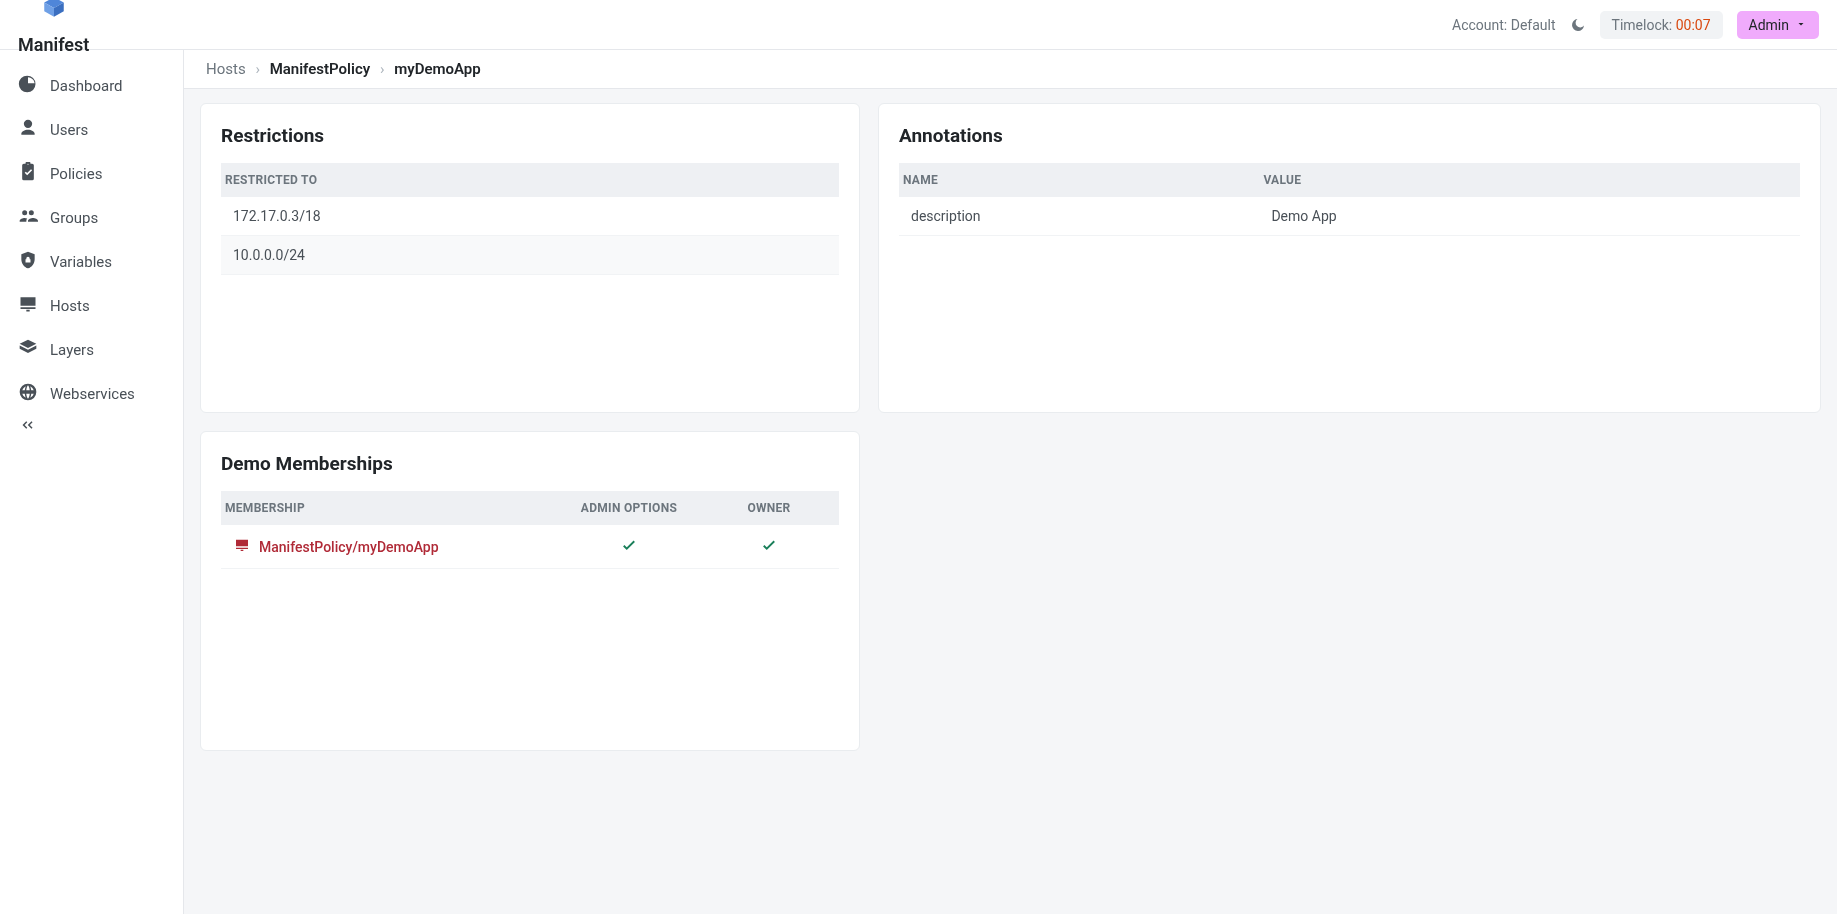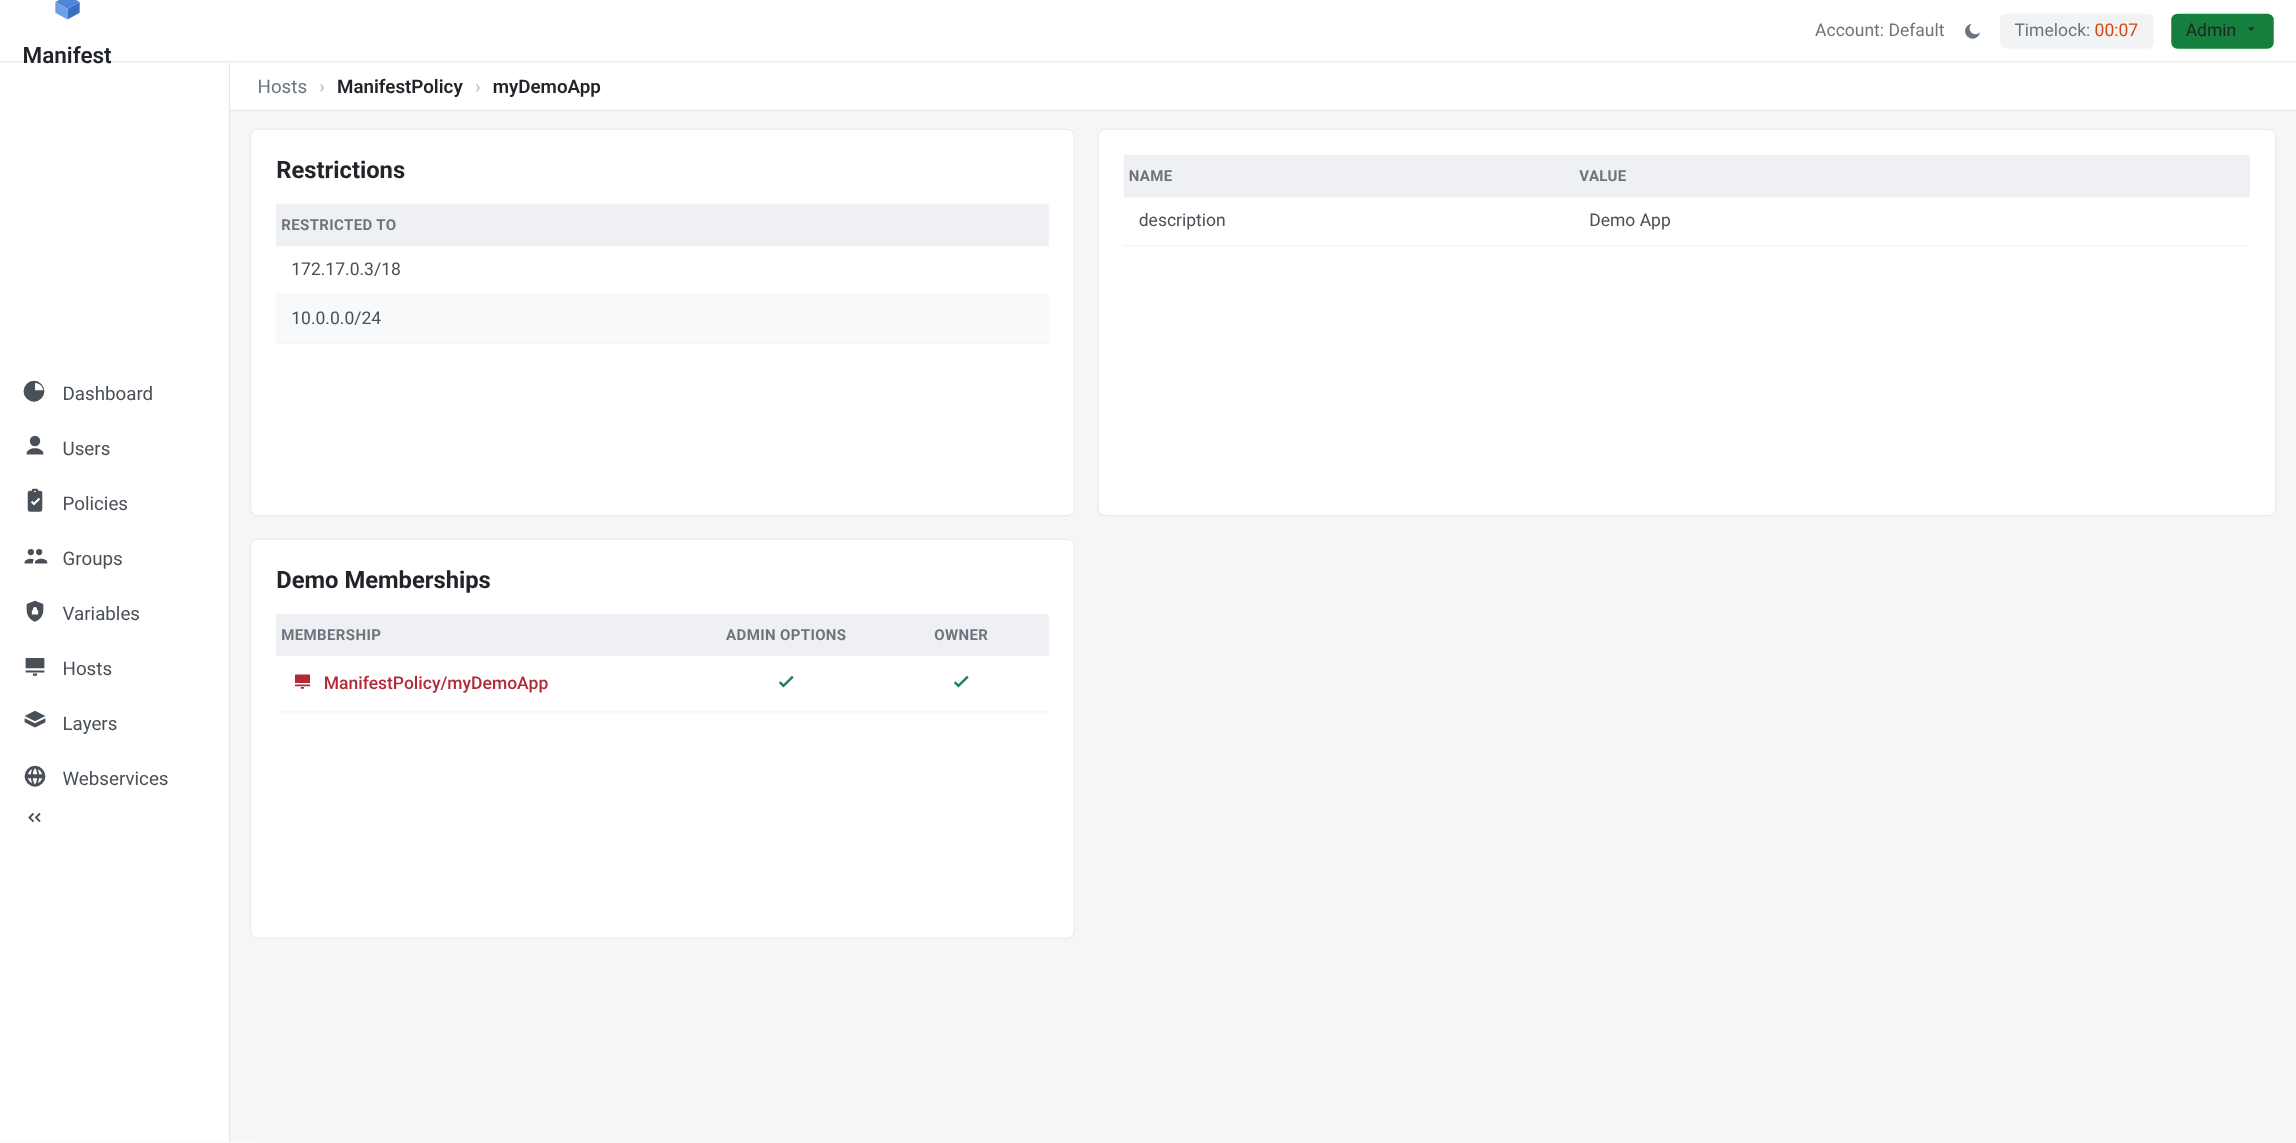--- a/index.html
+++ b/index.html
@@ -25,38 +25,38 @@
   .moon-btn { color: #6c757d; cursor: pointer; display:flex; align-items:center;}
   .pill {
     background: #f1f3f5;
     border-radius: 5px;
     padding: 6px 12px;
     color: #6c757d;
     font-size: 14px;
   }
   .pill .red { color: #d9480f; }
   .admin-pill {
-    background: #15803d;
+    background: #f0abfc;
     border-radius: 5px;
     padding: 6px 12px;
     display: flex;
     align-items: center;
     gap: 6px;
     font-size: 14px;
     color: #212529;
     cursor: pointer;
   }
 
   .layout { display: flex; height: calc(100vh - 50px); }
   .sidebar {
     width: 184px;
     border-right: 1px solid #e5e7eb;
     display: flex;
     flex-direction: column;
-    justify-content: center;
+    justify-content: flex-start;
     padding: 14px 0;
   }
   .nav { display: flex; flex-direction: column; }
   .nav-item {
     display: flex;
     align-items: center;
     gap: 12px;
     padding: 10px 18px;
     color: #495057;
     cursor: pointer;
@@ -244,20 +244,21 @@
                   <td>172.17.0.3/18</td>
                 </tr>
               <tr class="alt">
                   <td>10.0.0.0/24</td>
                 </tr>
             </tbody>
           </table>
         </div>
 
         <div class="card ann">
+          <div class="card-title">Annotations</div>
           <table class="tbl ann-tbl">
             <thead>
                 <tr>
               <th>NAME</th>
               <th>VALUE</th>
             </tr>
               </thead>
             <tbody>
               <tr>
                 <td>description</td>

